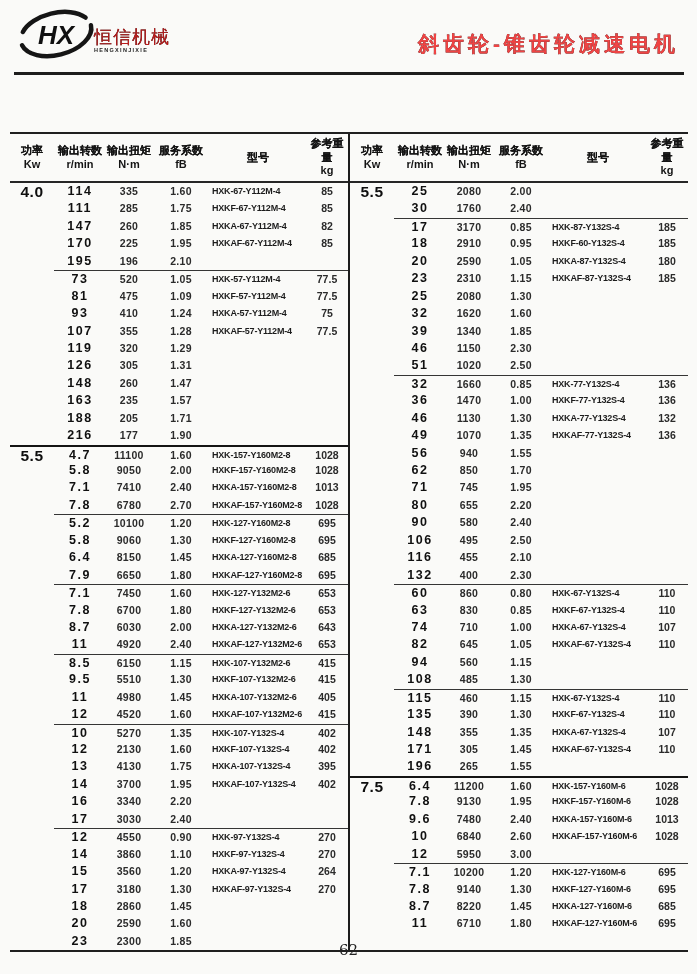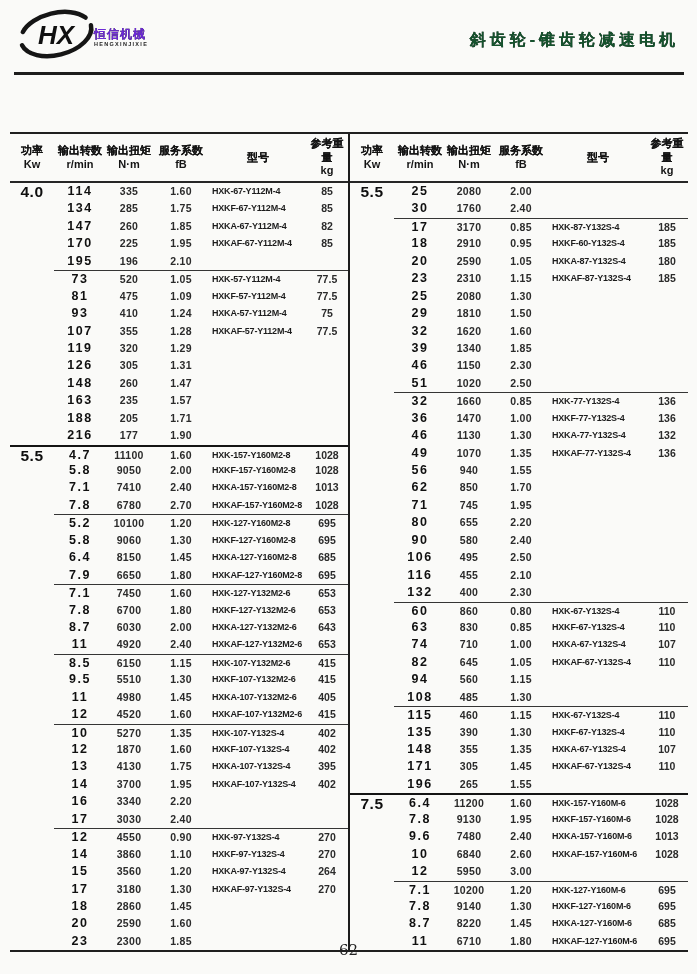--- a/index.html
+++ b/index.html
@@ -6,26 +6,26 @@
   body{
     width:697px;height:974px;position:relative;
     background:#fafaf8;color:#1b1b1b;
     font-family:"Liberation Sans","DejaVu Sans",sans-serif;
     overflow:hidden;
   }
   
   .brand{position:absolute;top:2px;left:16px;width:200px;height:64px;}
   .brand svg{display:block;}
   .brand-text{position:absolute;left:78px;top:26px;line-height:1;}
-  .brand-cn{font-weight:bold;font-size:12px;letter-spacing:1px;color:#6d28d9;
+  .brand-cn{font-weight:normal;font-size:18px;letter-spacing:1px;color:#b91c1c;
             text-shadow:0 0 .4px #161616;}
   .brand-en{font-size:5.5px;font-weight:bold;letter-spacing:1.3px;color:#222;margin-top:2px;}
   .page-title{
     position:absolute;top:30px;right:18px;
-    font-size:16px;font-weight:bold;letter-spacing:4px;color:#14532d;
+    font-size:21px;font-weight:bold;letter-spacing:4px;color:#ef4444;
     text-shadow:0 0 .5px #121212;
   }
   .title-rule{position:absolute;top:72px;left:14px;right:13px;height:3px;background:#1d1d1d;}
 
   
   .sheet{
     position:absolute;top:132px;left:10px;width:678px;
     border-top:2.5px solid #1f1f1f;border-bottom:2.5px solid #1f1f1f;
     display:flex;
   }
@@ -113,21 +113,21 @@
         <div class="trow">
           <span class="cell c-power">4.0</span>
           <span class="cell c-speed">114</span>
           <span class="cell c-torque">335</span>
           <span class="cell c-fb">1.60</span>
           <span class="cell c-model">HXK-67-Y112M-4</span>
           <span class="cell c-weight">85</span>
         </div>
         <div class="trow">
           <span class="cell c-power"></span>
-          <span class="cell c-speed">134</span>
+          <span class="cell c-speed">111</span>
           <span class="cell c-torque">285</span>
           <span class="cell c-fb">1.75</span>
           <span class="cell c-model">HXKF-67-Y112M-4</span>
           <span class="cell c-weight">85</span>
         </div>
         <div class="trow">
           <span class="cell c-power"></span>
           <span class="cell c-speed">147</span>
           <span class="cell c-torque">260</span>
           <span class="cell c-fb">1.85</span>
@@ -362,21 +362,21 @@
           <span class="cell c-power"></span>
           <span class="cell c-speed">10</span>
           <span class="cell c-torque">5270</span>
           <span class="cell c-fb">1.35</span>
           <span class="cell c-model">HXK-107-Y132S-4</span>
           <span class="cell c-weight">402</span>
         </div>
         <div class="trow">
           <span class="cell c-power"></span>
           <span class="cell c-speed">12</span>
-          <span class="cell c-torque">1870</span>
+          <span class="cell c-torque">2130</span>
           <span class="cell c-fb">1.60</span>
           <span class="cell c-model">HXKF-107-Y132S-4</span>
           <span class="cell c-weight">402</span>
         </div>
         <div class="trow">
           <span class="cell c-power"></span>
           <span class="cell c-speed">13</span>
           <span class="cell c-torque">4130</span>
           <span class="cell c-fb">1.75</span>
           <span class="cell c-model">HXKA-107-Y132S-4</span>
@@ -539,28 +539,20 @@
           <span class="cell c-torque">2310</span>
           <span class="cell c-fb">1.15</span>
           <span class="cell c-model">HXKAF-87-Y132S-4</span>
           <span class="cell c-weight">185</span>
         </div>
         <div class="trow">
           <span class="cell c-power"></span>
           <span class="cell c-speed">25</span>
           <span class="cell c-torque">2080</span>
           <span class="cell c-fb">1.30</span>
-          <span class="cell c-model"></span>
-          <span class="cell c-weight"></span>
-        </div>
-        <div class="trow">
-          <span class="cell c-power"></span>
-          <span class="cell c-speed">29</span>
-          <span class="cell c-torque">1810</span>
-          <span class="cell c-fb">1.50</span>
           <span class="cell c-model"></span>
           <span class="cell c-weight"></span>
         </div>
         <div class="trow">
           <span class="cell c-power"></span>
           <span class="cell c-speed">32</span>
           <span class="cell c-torque">1620</span>
           <span class="cell c-fb">1.60</span>
           <span class="cell c-model"></span>
           <span class="cell c-weight"></span>

